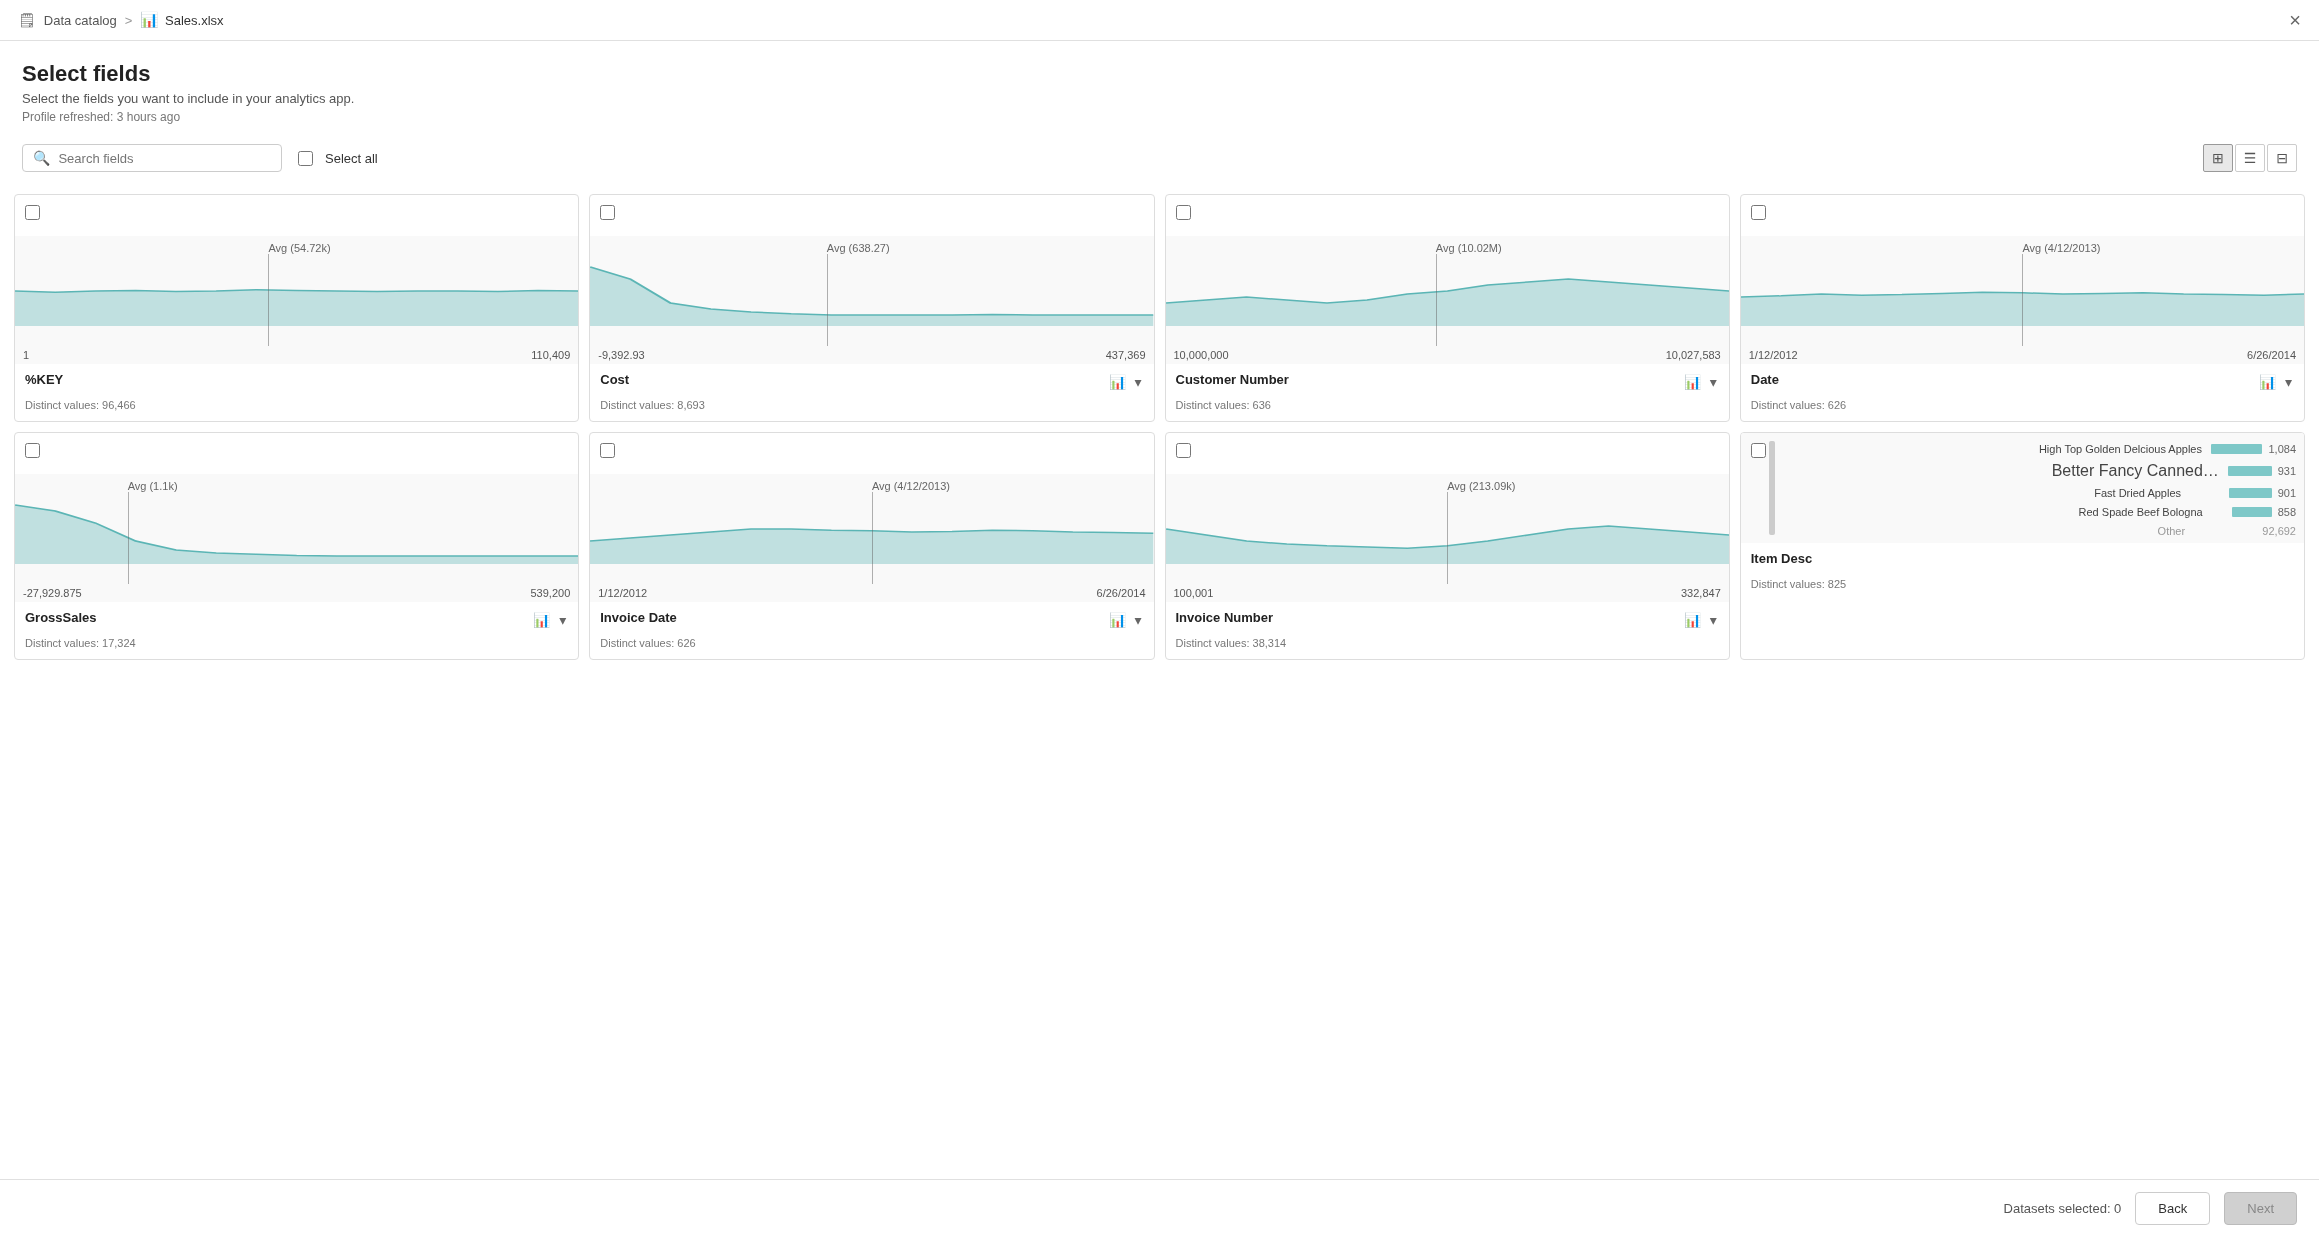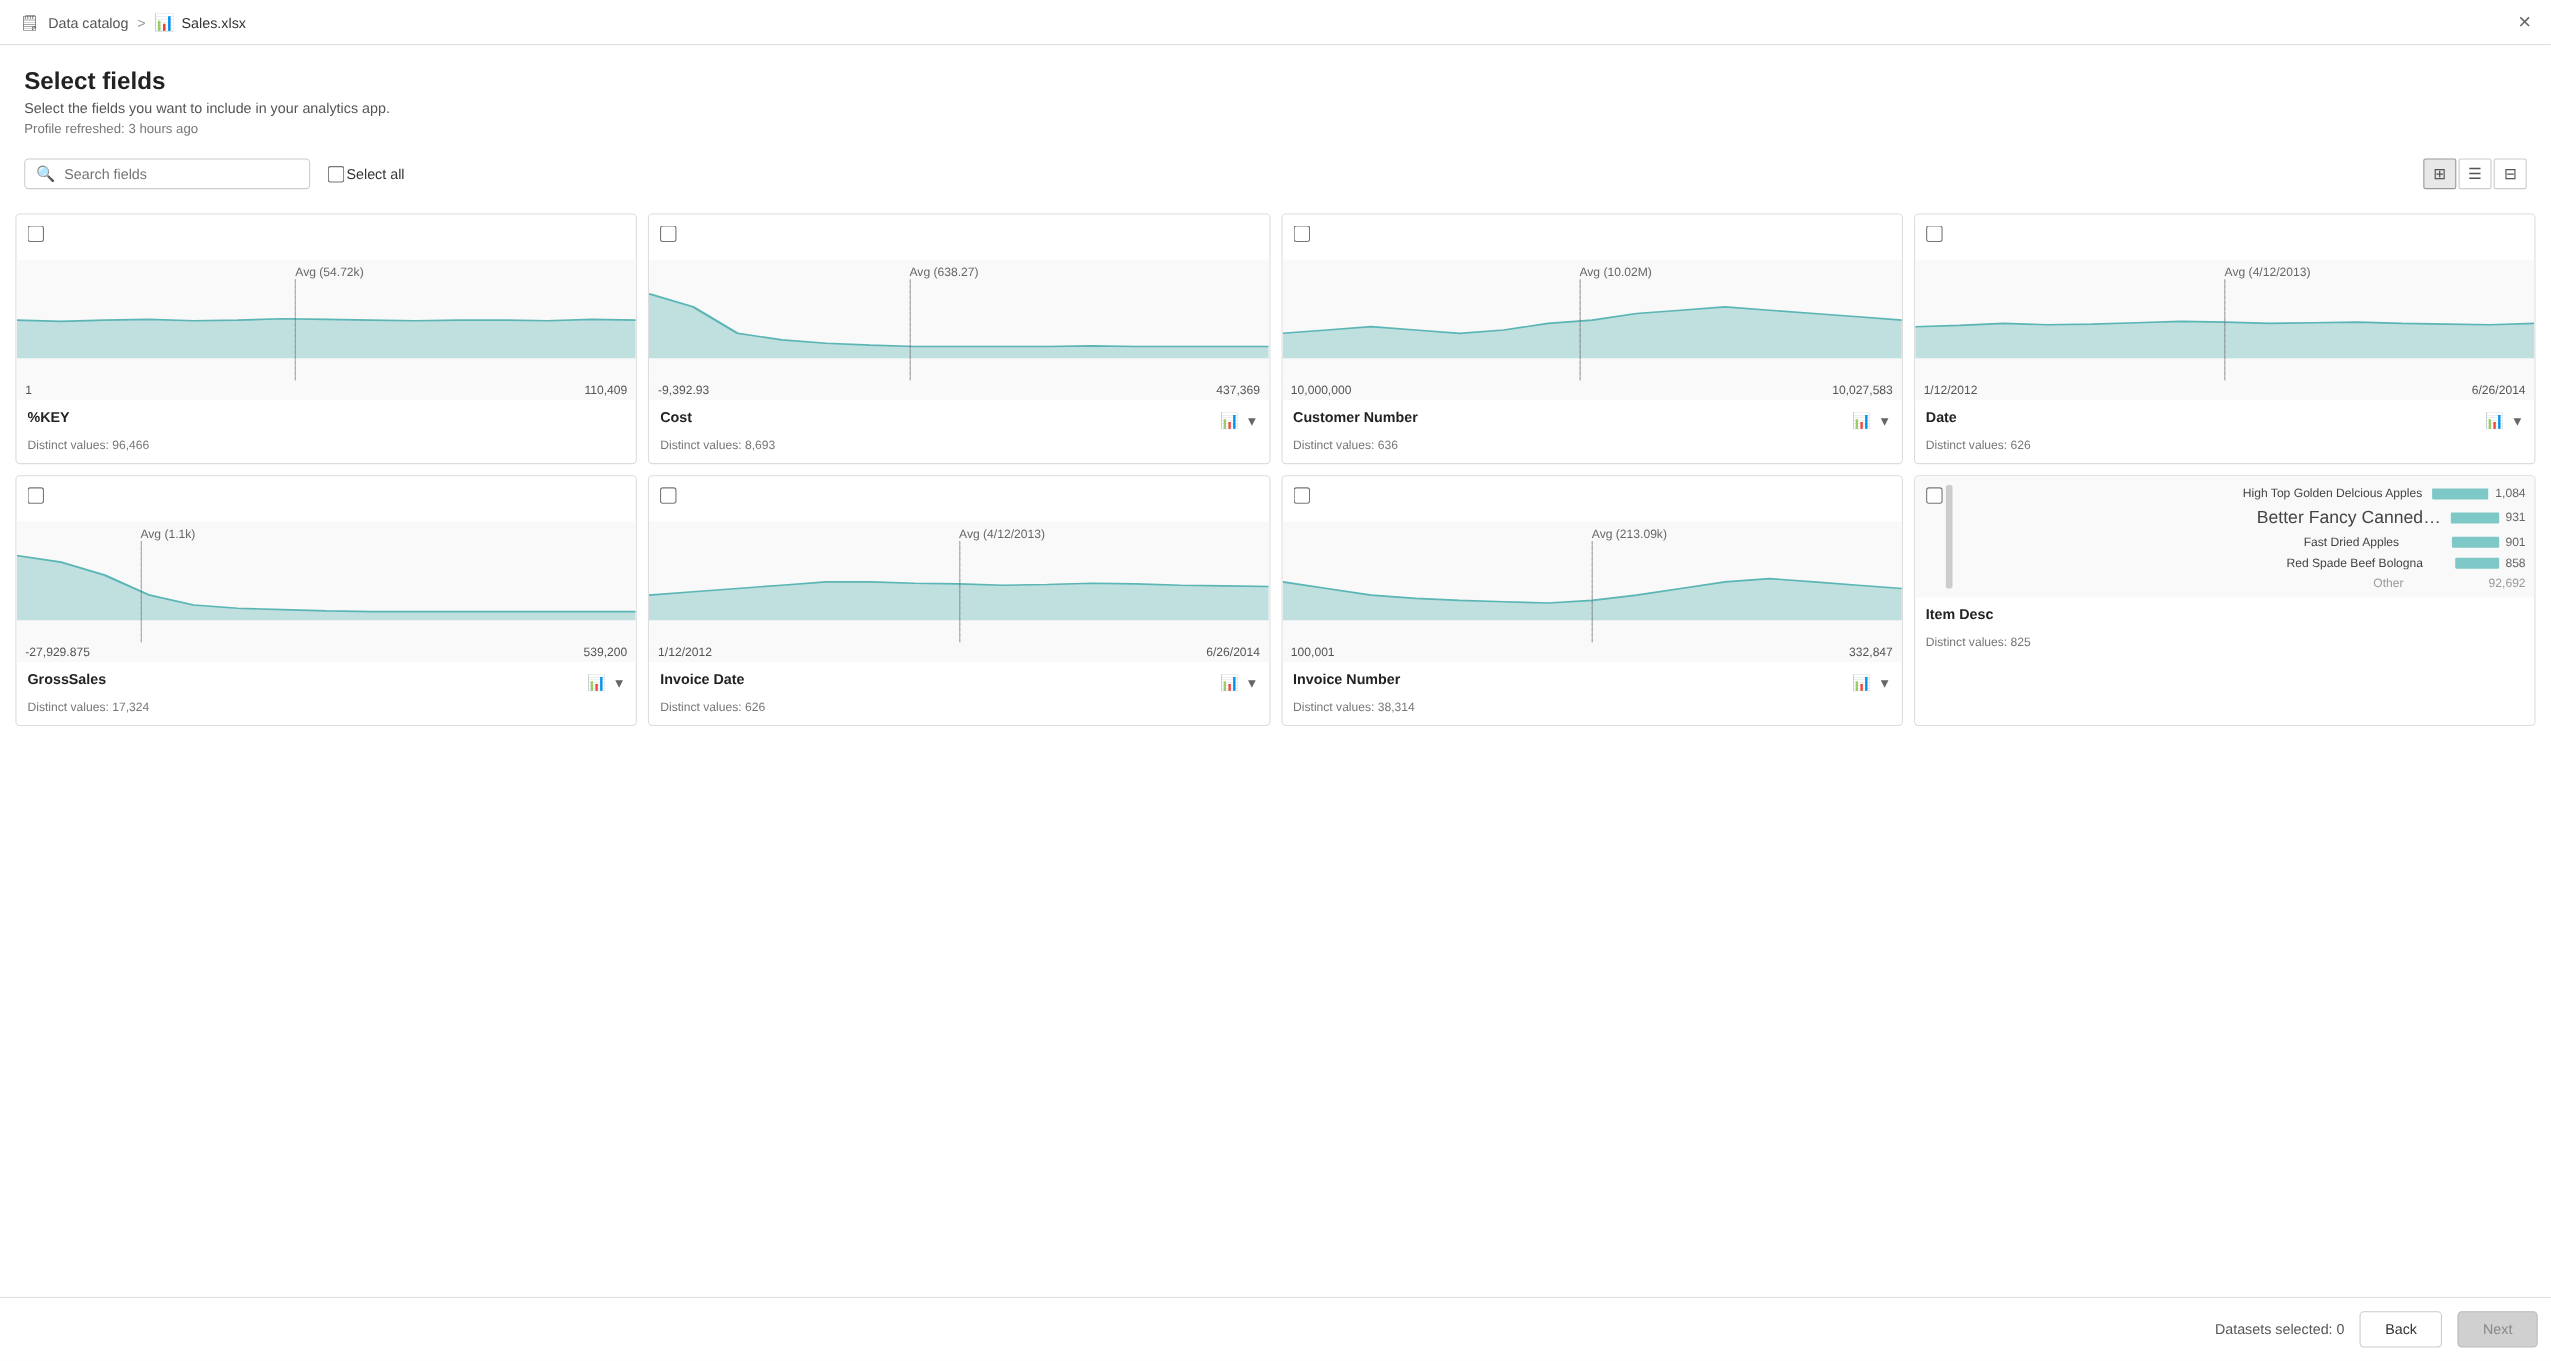--- a/index.html
+++ b/index.html
@@ -20,21 +20,21 @@
     .page-header { padding: 20px 22px 10px; }
     .page-title { font-size: 22px; font-weight: 600; color: #222; margin-bottom: 4px; }
     .page-subtitle { font-size: 13px; color: #555; }
     .page-refresh { font-size: 12px; color: #777; margin-top: 4px; }
 
     
     .toolbar { display: flex; align-items: center; padding: 10px 22px 12px; gap: 16px; }
     .search-box { display: flex; align-items: center; border: 1px solid #ccc; border-radius: 4px; padding: 5px 10px; gap: 8px; background: #fff; width: 260px; }
     .search-box input { border: none; outline: none; font-size: 13px; color: #555; width: 100%; background: transparent; }
     .search-icon { color: #999; font-size: 14px; }
-    .select-all-label { display: flex; align-items: center; gap: 2px; font-size: 13px; cursor: pointer; color: #333; }
+    .select-all-label { display: flex; align-items: center; gap: 12px; font-size: 13px; cursor: pointer; color: #333; }
     .select-all-label input[type=checkbox] { width: 15px; height: 15px; cursor: pointer; }
     .view-toggles { margin-left: auto; display: flex; gap: 2px; }
     .view-btn { border: 1px solid #ccc; background: #fff; padding: 5px 8px; cursor: pointer; font-size: 14px; color: #555; border-radius: 2px; }
     .view-btn.active { background: #e8e8e8; border-color: #999; }
 
     
     .cards-area { flex: 1; overflow-y: auto; padding: 10px 14px; }
     .cards-grid { display: grid; grid-template-columns: repeat(4, 1fr); gap: 10px; }
 
     
@@ -51,21 +51,21 @@
     .chart-icon-btn { background: none; border: none; cursor: pointer; color: #666; font-size: 14px; padding: 2px; }
 
     
     .bar-chart-area { height: 110px; background: #f9f9f9; display: flex; align-items: flex-end; padding: 8px; gap: 4px; position: relative; }
     .bar-row { display: flex; align-items: center; gap: 6px; font-size: 11px; text-align: center; }
     .bar-label { width: 180px; white-space: nowrap; overflow: hidden; text-overflow: ellipsis; color: #444; }
     .bar-fill { height: 13px; background: #7ec8c8; border-radius: 1px; }
     .bar-value { color: #666; font-size: 11px; margin-left: 2px; }
 
     
-    .bottom-bar { display: flex; align-items: center; justify-content: flex-end; padding: 12px 12px; gap: 14px; border-top: 1px solid #e0e0e0; background: #fff; }
+    .bottom-bar { display: flex; align-items: center; justify-content: flex-end; padding: 12px 22px; gap: 14px; border-top: 1px solid #e0e0e0; background: #fff; }
     .datasets-selected { font-size: 13px; color: #555; }
     .btn-back { padding: 8px 22px; border: 1px solid #ccc; background: #fff; border-radius: 4px; font-size: 13px; cursor: pointer; color: #333; }
     .btn-next { padding: 8px 22px; background: #d0d0d0; border: 1px solid #bbb; border-radius: 4px; font-size: 13px; cursor: not-allowed; color: #888; }
 
     
     .cards-area::-webkit-scrollbar { width: 8px; }
     .cards-area::-webkit-scrollbar-track { background: #f0f0f0; }
     .cards-area::-webkit-scrollbar-thumb { background: #ccc; border-radius: 4px; }
   </style>
 </head>

